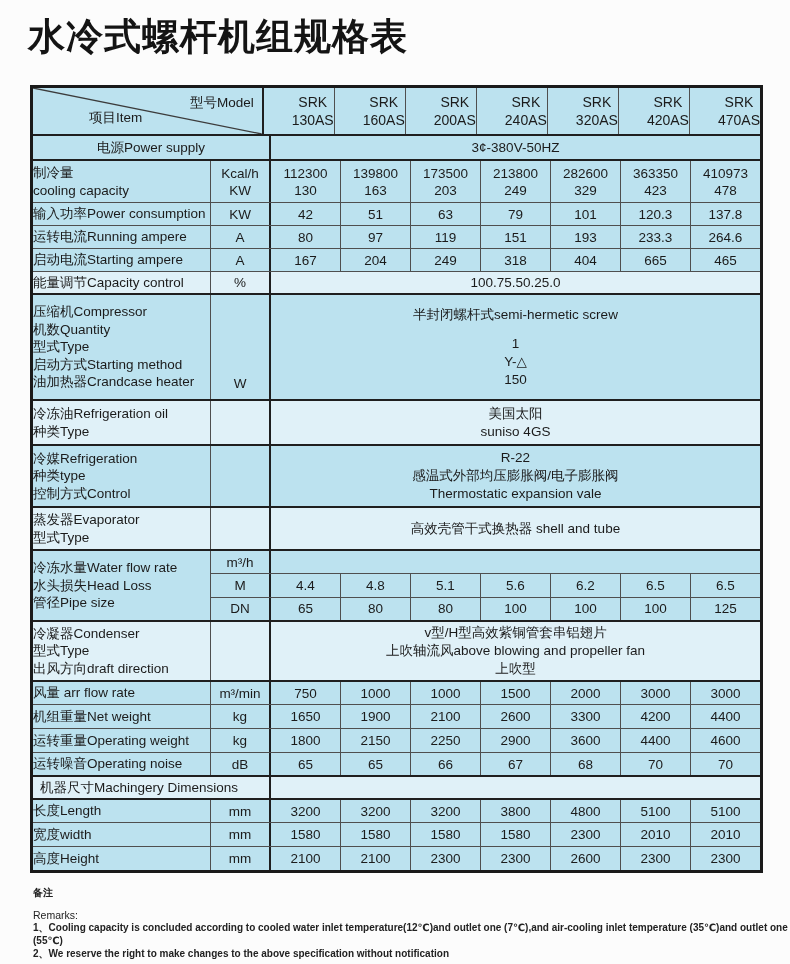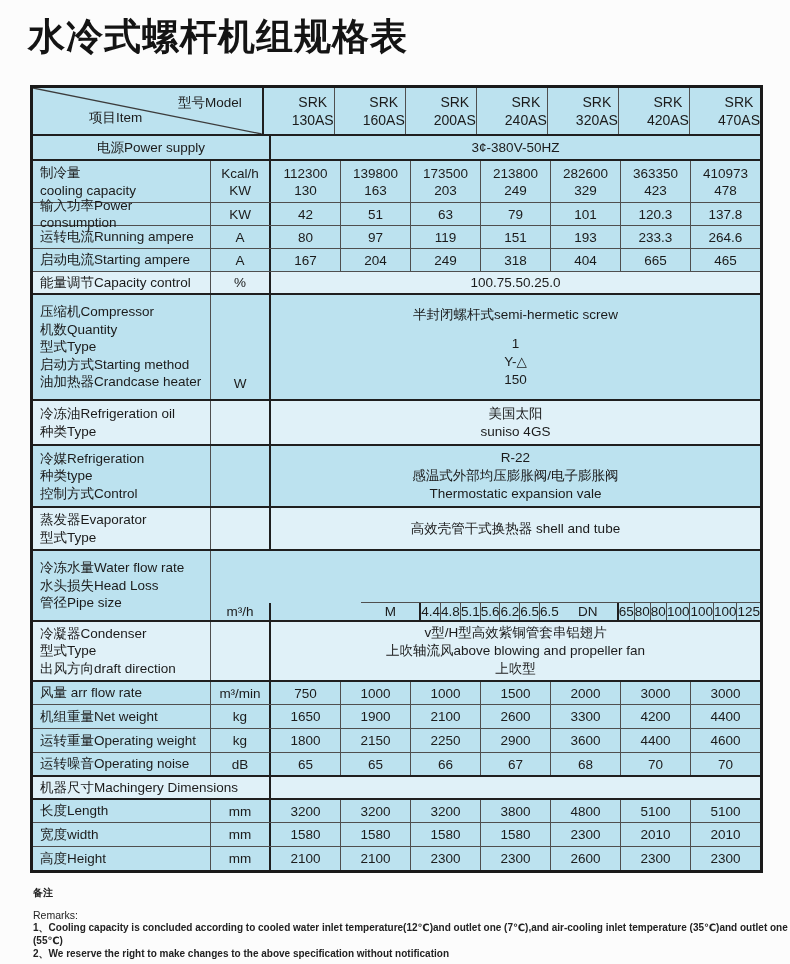--- a/index.html
+++ b/index.html
@@ -17,21 +17,21 @@
   .tbl {
     position: absolute; left: 30px; top: 85px; width: 733px;
     border: 3px solid #1a1a1a;
   }
   .row { display: flex; width: 100%; }
   .m { background: #bce2ef; }
   .l { background: #e0f1f8; }
   .bt1 { border-top: 1px solid #4f4f4f; }
   .bt2 { border-top: 2px solid #1f1f1f; }
   .lab {
-    width: 178px; border-right: 1px solid #4f4f4f; padding-left: 7px;
+    width: 178px; border-right: 1px solid #4f4f4f; 
     display: flex; flex-direction: column; justify-content: center;
     font-size: 13.5px; line-height: 17.5px;
   }
   .unit {
     width: 60px; border-right: 2px solid #1f1f1f;
     display: flex; flex-direction: column; align-items: center; justify-content: center;
     font-size: 13.5px; line-height: 17px;
   }
   .labunit {
     width: 238px; border-right: 2px solid #1f1f1f;
@@ -43,25 +43,25 @@
   .dcell {
     flex: 1; border-right: 1px solid #4f4f4f;
     display: flex; flex-direction: column; align-items: center; justify-content: center;
     font-size: 13.5px; line-height: 17px; text-align: center;
   }
   .dcell:last-child { border-right: none; }
   .span {
     flex: 1; display: flex; flex-direction: column; align-items: center; justify-content: center;
     font-size: 13.5px; line-height: 18px; text-align: center;
   }
-  .subcol { flex: 1; display: flex; flex-direction: row; align-items: flex-end; }
+  .subcol { flex: 1; display: flex; flex-direction: column; }
   .subrow { flex: 1; display: flex; }
   .diag { position: relative; }
   .diag svg { position: absolute; left: 0; top: 0; width: 100%; height: 100%; }
-  .diag-model { position: absolute; right: 20px; top: 6px; font-size: 13.5px; }
+  .diag-model { position: absolute; right: 8px; top: 6px; font-size: 13.5px; }
   .diag-item  { position: absolute; left: 56px; bottom: 7px; font-size: 13.5px; }
   .hdr-cell { font-size: 14px; line-height: 18px; margin-left: 28px; }
   .comp-first { margin-bottom: 11px; }
   .notes { position: absolute; left: 33px; top: 886px; color: #222; }
   .zh-title { font-size: 10px; font-weight: bold; }
   .zh-line  { font-size: 10px; font-weight: bold; line-height: 13px; }
   .en-title { font-size: 10.5px; margin-top: 9px; }
   .en-line  { font-size: 10px; line-height: 13px; font-weight: bold; }
 </style>
 </head>

